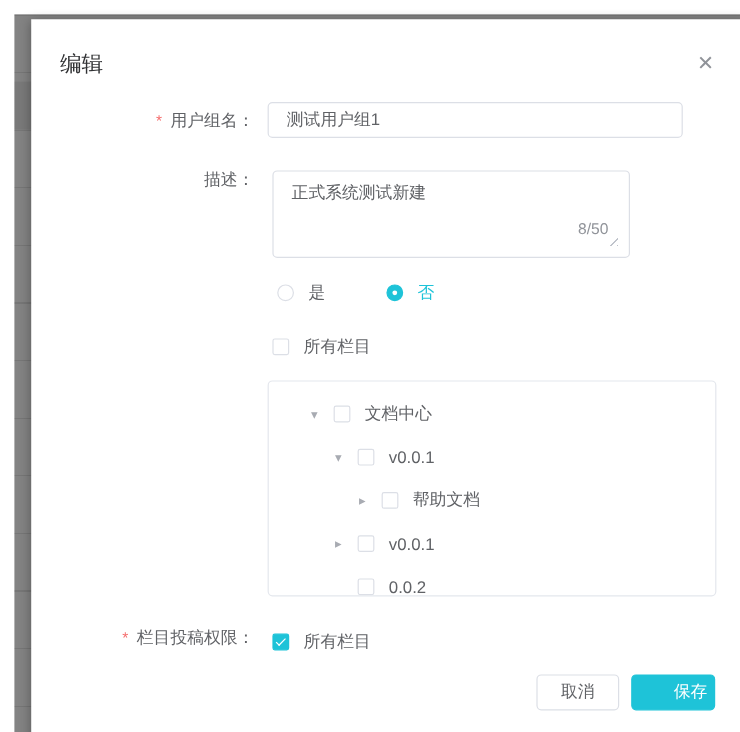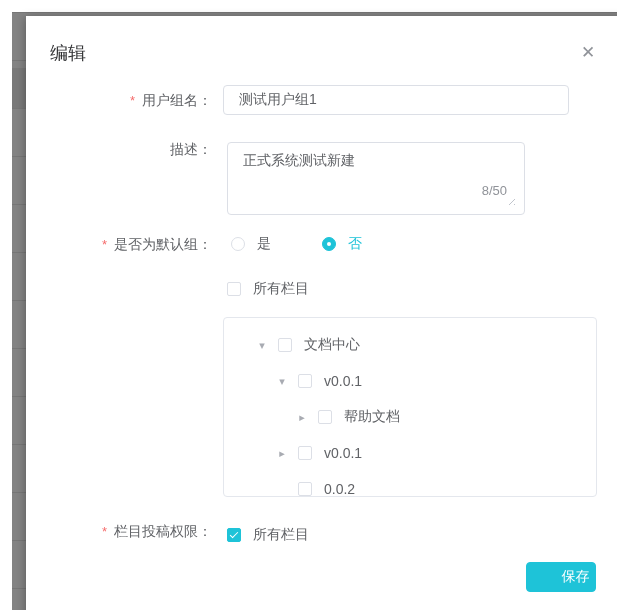--- a/index.html
+++ b/index.html
@@ -89,21 +89,20 @@
     <div class="r-label" style="top:72px;"><span class="req">*</span><span>用户组名：</span></div>
     <input class="txt-input" type="text" value="测试用户组1" style="">
 
     <div class="r-label" style="top:121px;padding-left:22px;"><span>描述：</span></div>
     <div class="txt-area-wrap">
       <textarea class="txt-area" style="">正式系统测试新建</textarea>
       <span class="counter">8/50</span>
       <span class="resize-grip"></span>
     </div>
 
-    <div class="r-label" style="top:216px;"><span class="req">*</span><span>是否为默认组：</span></div>
     <div class="radio-group">
       <span class="radio-item">
         <span class="radio"></span>
         <span class="radio-label">是</span>
       </span>
       <span class="radio-item checked">
         <span class="radio"></span>
         <span class="radio-label">否</span>
       </span>
     </div>
@@ -140,15 +139,16 @@
     <span class="tree-label">0.0.2</span>
   </div>
       </div>
 
     <div class="r-label" style="top:503px;"><span class="req">*</span><span>栏目投稿权限：</span></div>
     <div class="check-row post">
       <span class="checkbox checked"></span>
       <span class="cb-label">所有栏目</span>
     </div>
 
+    <div class="btn btn-cancel">取消</div>
     <div class="btn btn-save">保存</div>
   </div>
 </div>
 
 </body></html>

